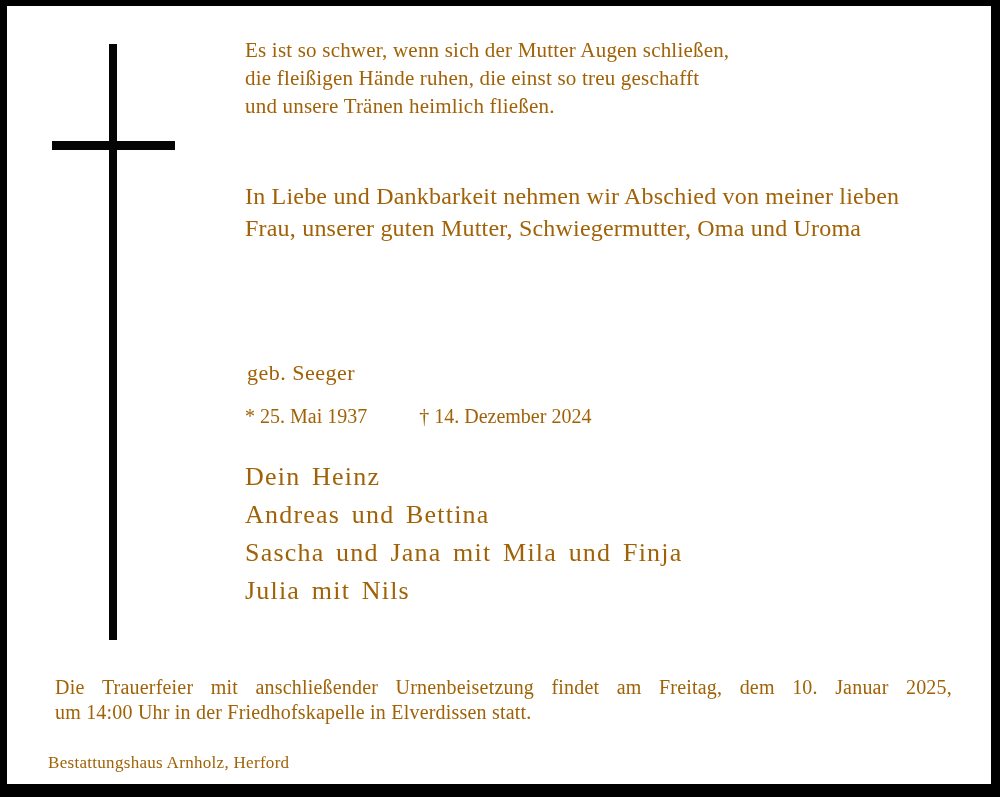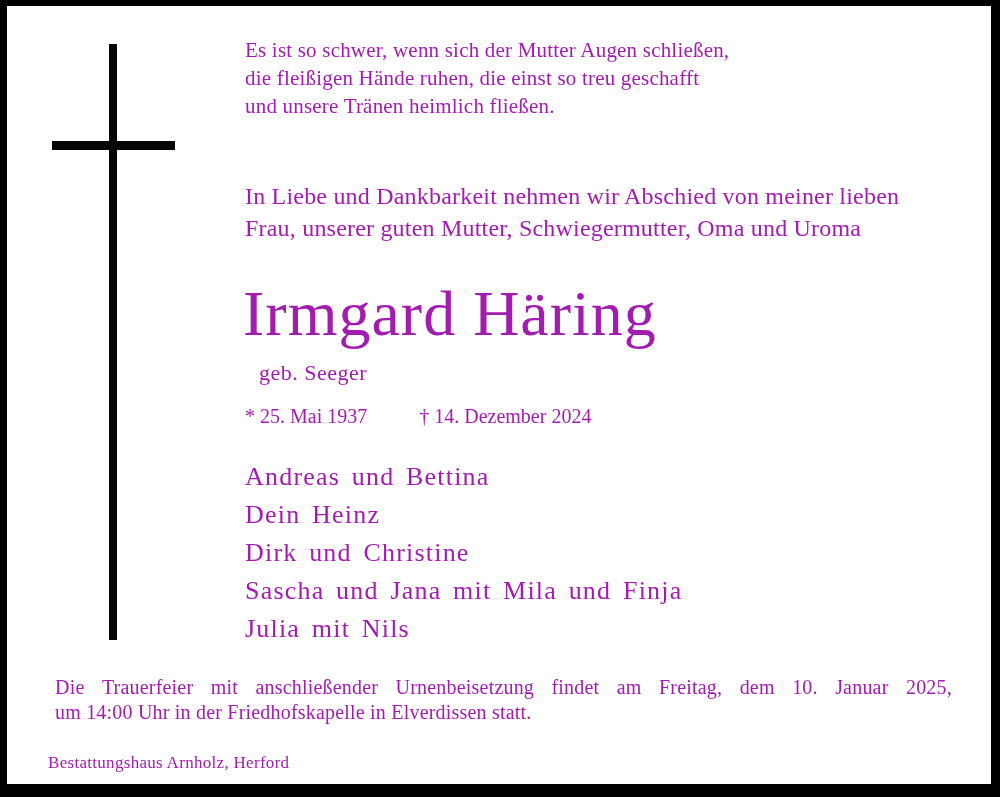--- a/index.html
+++ b/index.html
@@ -7,21 +7,21 @@
     padding: 0;
     background: #ffffff;
   }
   .page {
     position: relative;
     width: 1000px;
     height: 797px;
     background: #ffffff;
     overflow: hidden;
     font-family: "Liberation Serif", "DejaVu Serif", serif;
-    color: #a21caf;
+    color: #a16207;
   }
   
   .frame { position: absolute; background: #000000; }
   .frame-top    { left: 0; top: 0; width: 1000px; height: 6px; }
   .frame-left   { left: 0; top: 0; width: 7px; height: 797px; }
   .frame-right  { left: 991px; top: 0; width: 9px; height: 797px; }
   .frame-bottom { left: 0; top: 784px; width: 1000px; height: 13px; }
 
   
   .cross-v {
@@ -61,21 +61,20 @@
     letter-spacing: 1px;
     white-space: nowrap;
   }
   .maiden-name {
     position: absolute;
     left: 247px; top: 360px;
     font-size: 22px;
     line-height: 26px;
     letter-spacing: 0.5px;
     white-space: nowrap;
-    margin-left: 12px;
   }
   .dates {
     position: absolute;
     left: 245px; top: 402px;
     font-size: 20px;
     line-height: 28px;
     white-space: nowrap;
   }
   .dates .death-date { margin-left: 52px; }
   .mourners {
@@ -128,31 +127,29 @@
     <div>Es ist so schwer, wenn sich der Mutter Augen schließen,</div>
     <div>die fleißigen Hände ruhen, die einst so treu geschafft</div>
     <div>und unsere Tränen heimlich fließen.</div>
   </div>
 
   <div class="intro">
     <div>In Liebe und Dankbarkeit nehmen wir Abschied von meiner lieben</div>
     <div>Frau, unserer guten Mutter, Schwiegermutter, Oma und Uroma</div>
   </div>
 
-  <div class="deceased-name">Irmgard Häring</div>
   <div class="maiden-name">geb. Seeger</div>
 
   <div class="dates">
     <span class="birth-date">* 25. Mai 1937</span><span class="death-date">† 14. Dezember 2024</span>
   </div>
 
   <div class="mourners">
+    <div>Dein Heinz</div>
     <div>Andreas und Bettina</div>
-    <div>Dein Heinz</div>
-    <div>Dirk und Christine</div>
     <div>Sascha und Jana mit Mila und Finja</div>
     <div>Julia mit Nils</div>
   </div>
 
   <div class="funeral-info">
     <div class="jline" id="funeral-line1">
         <span>Die</span>
         <span>Trauerfeier</span>
         <span>mit</span>
         <span>anschließender</span>

